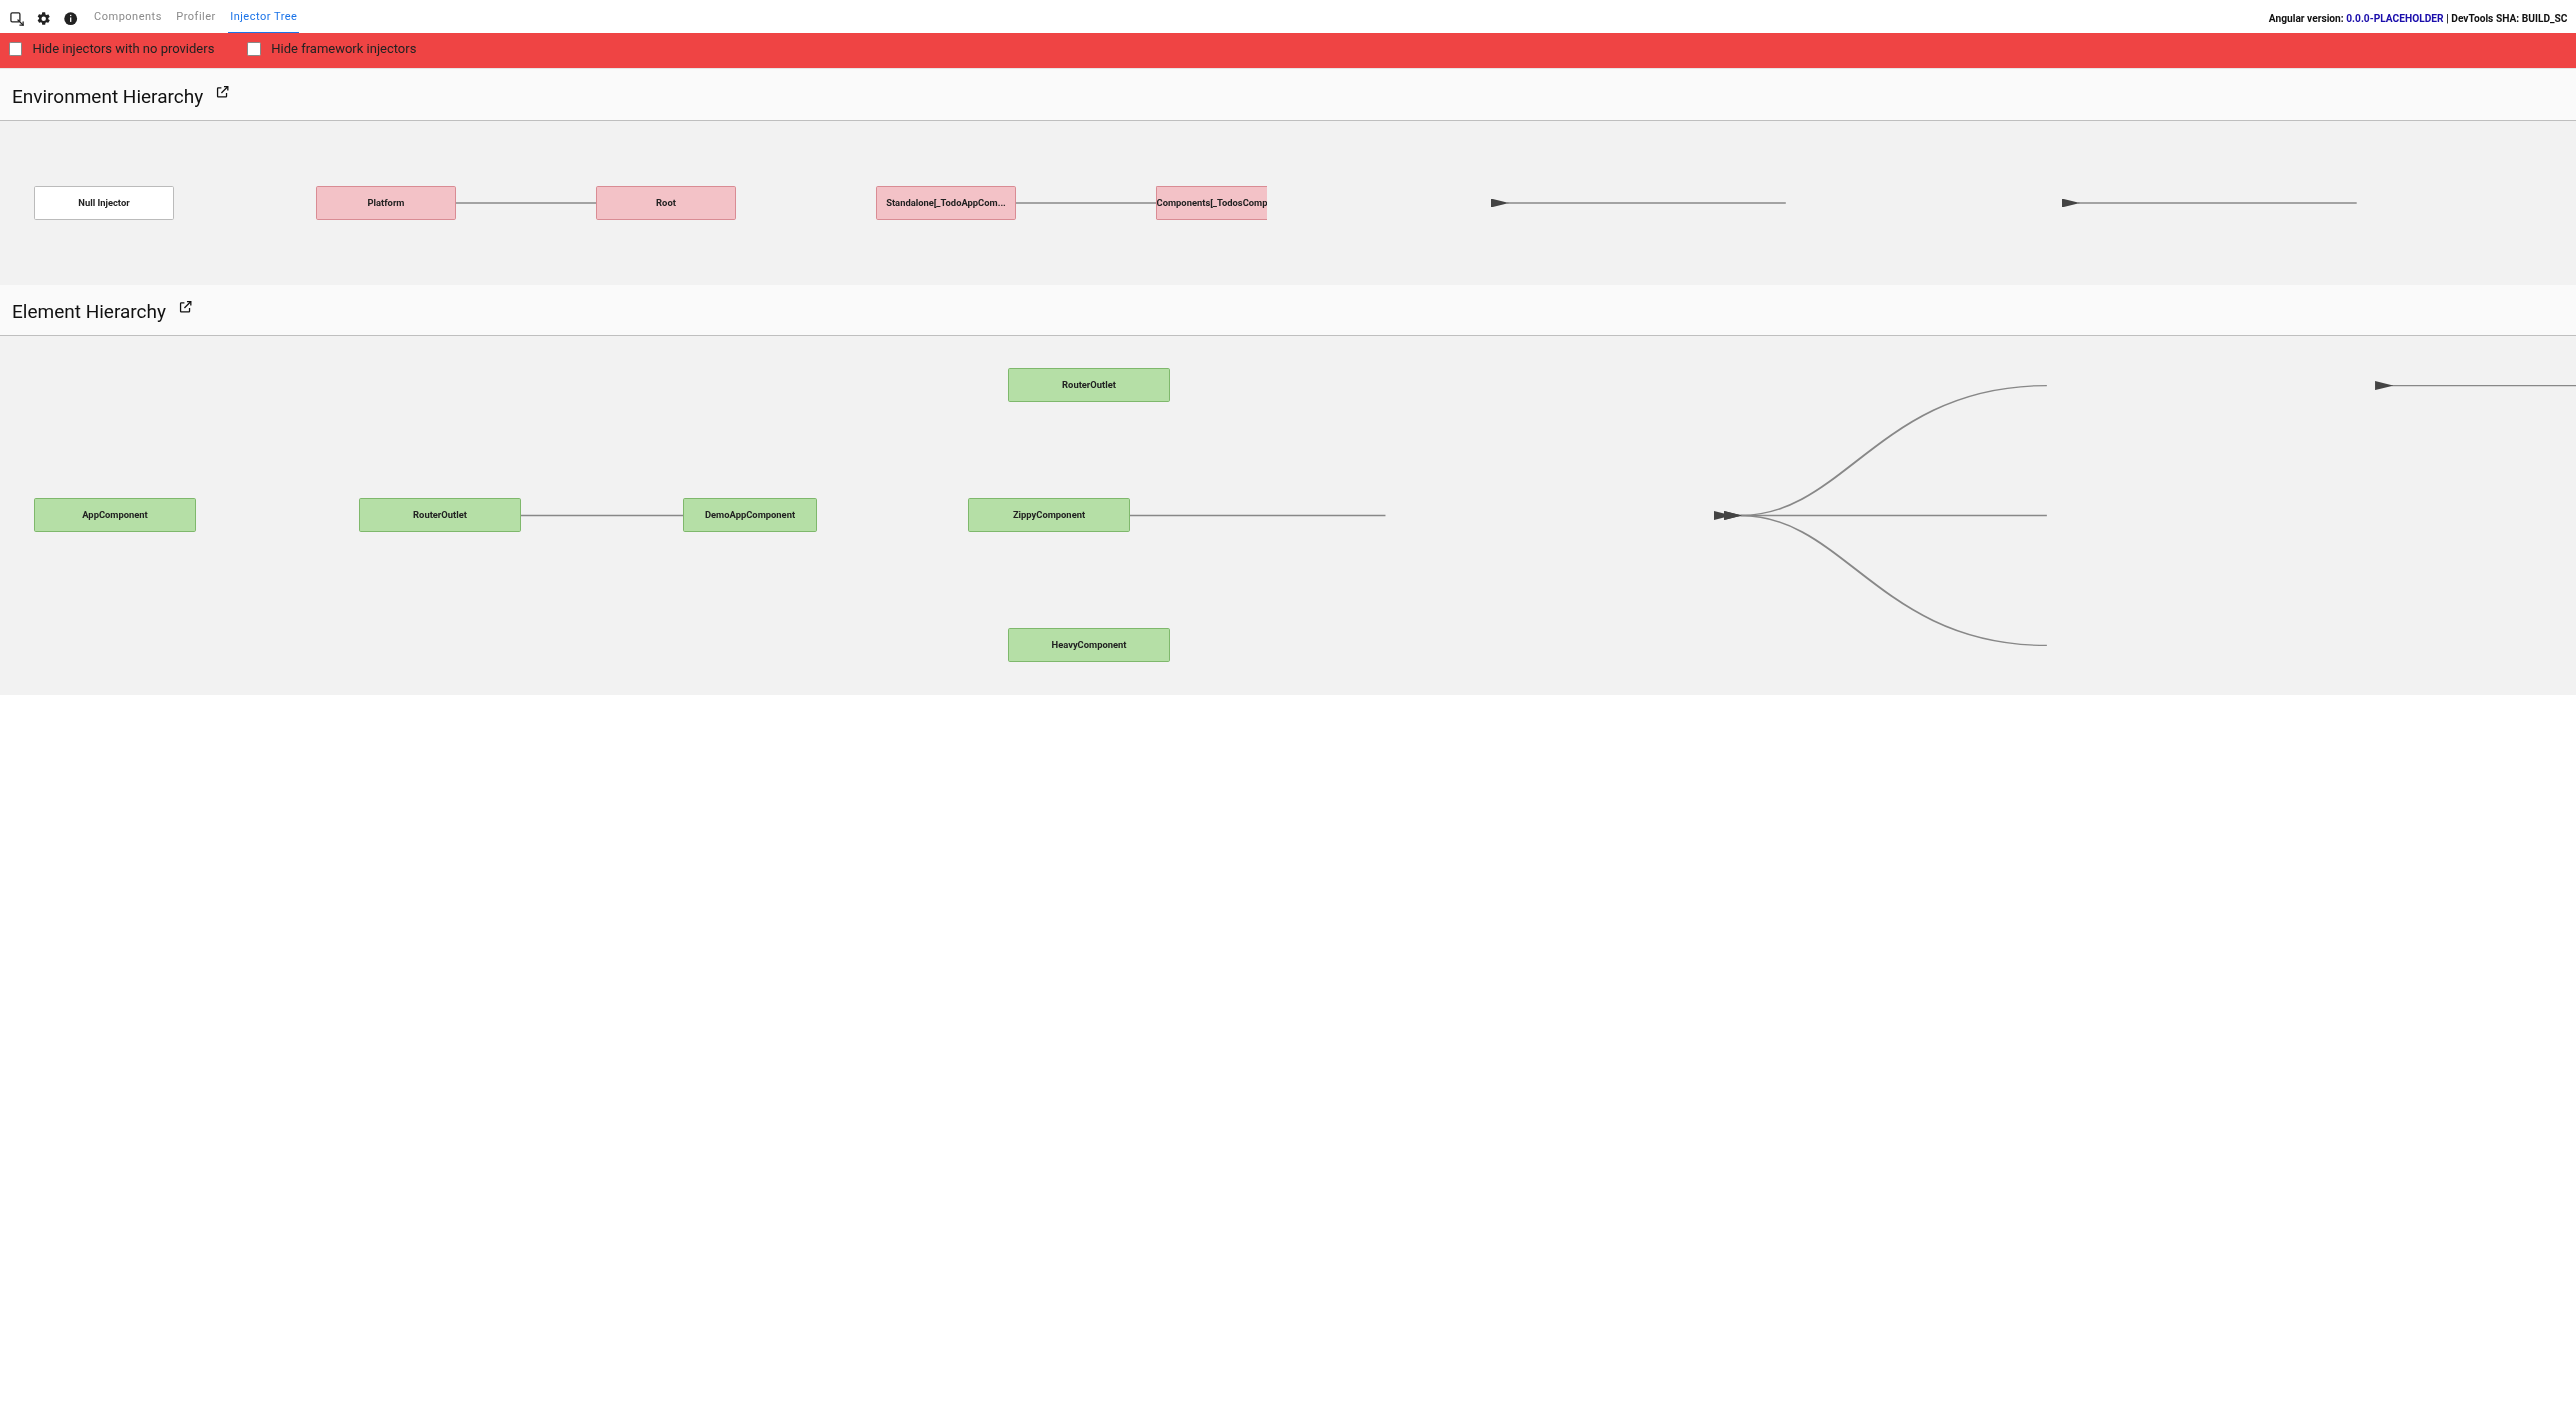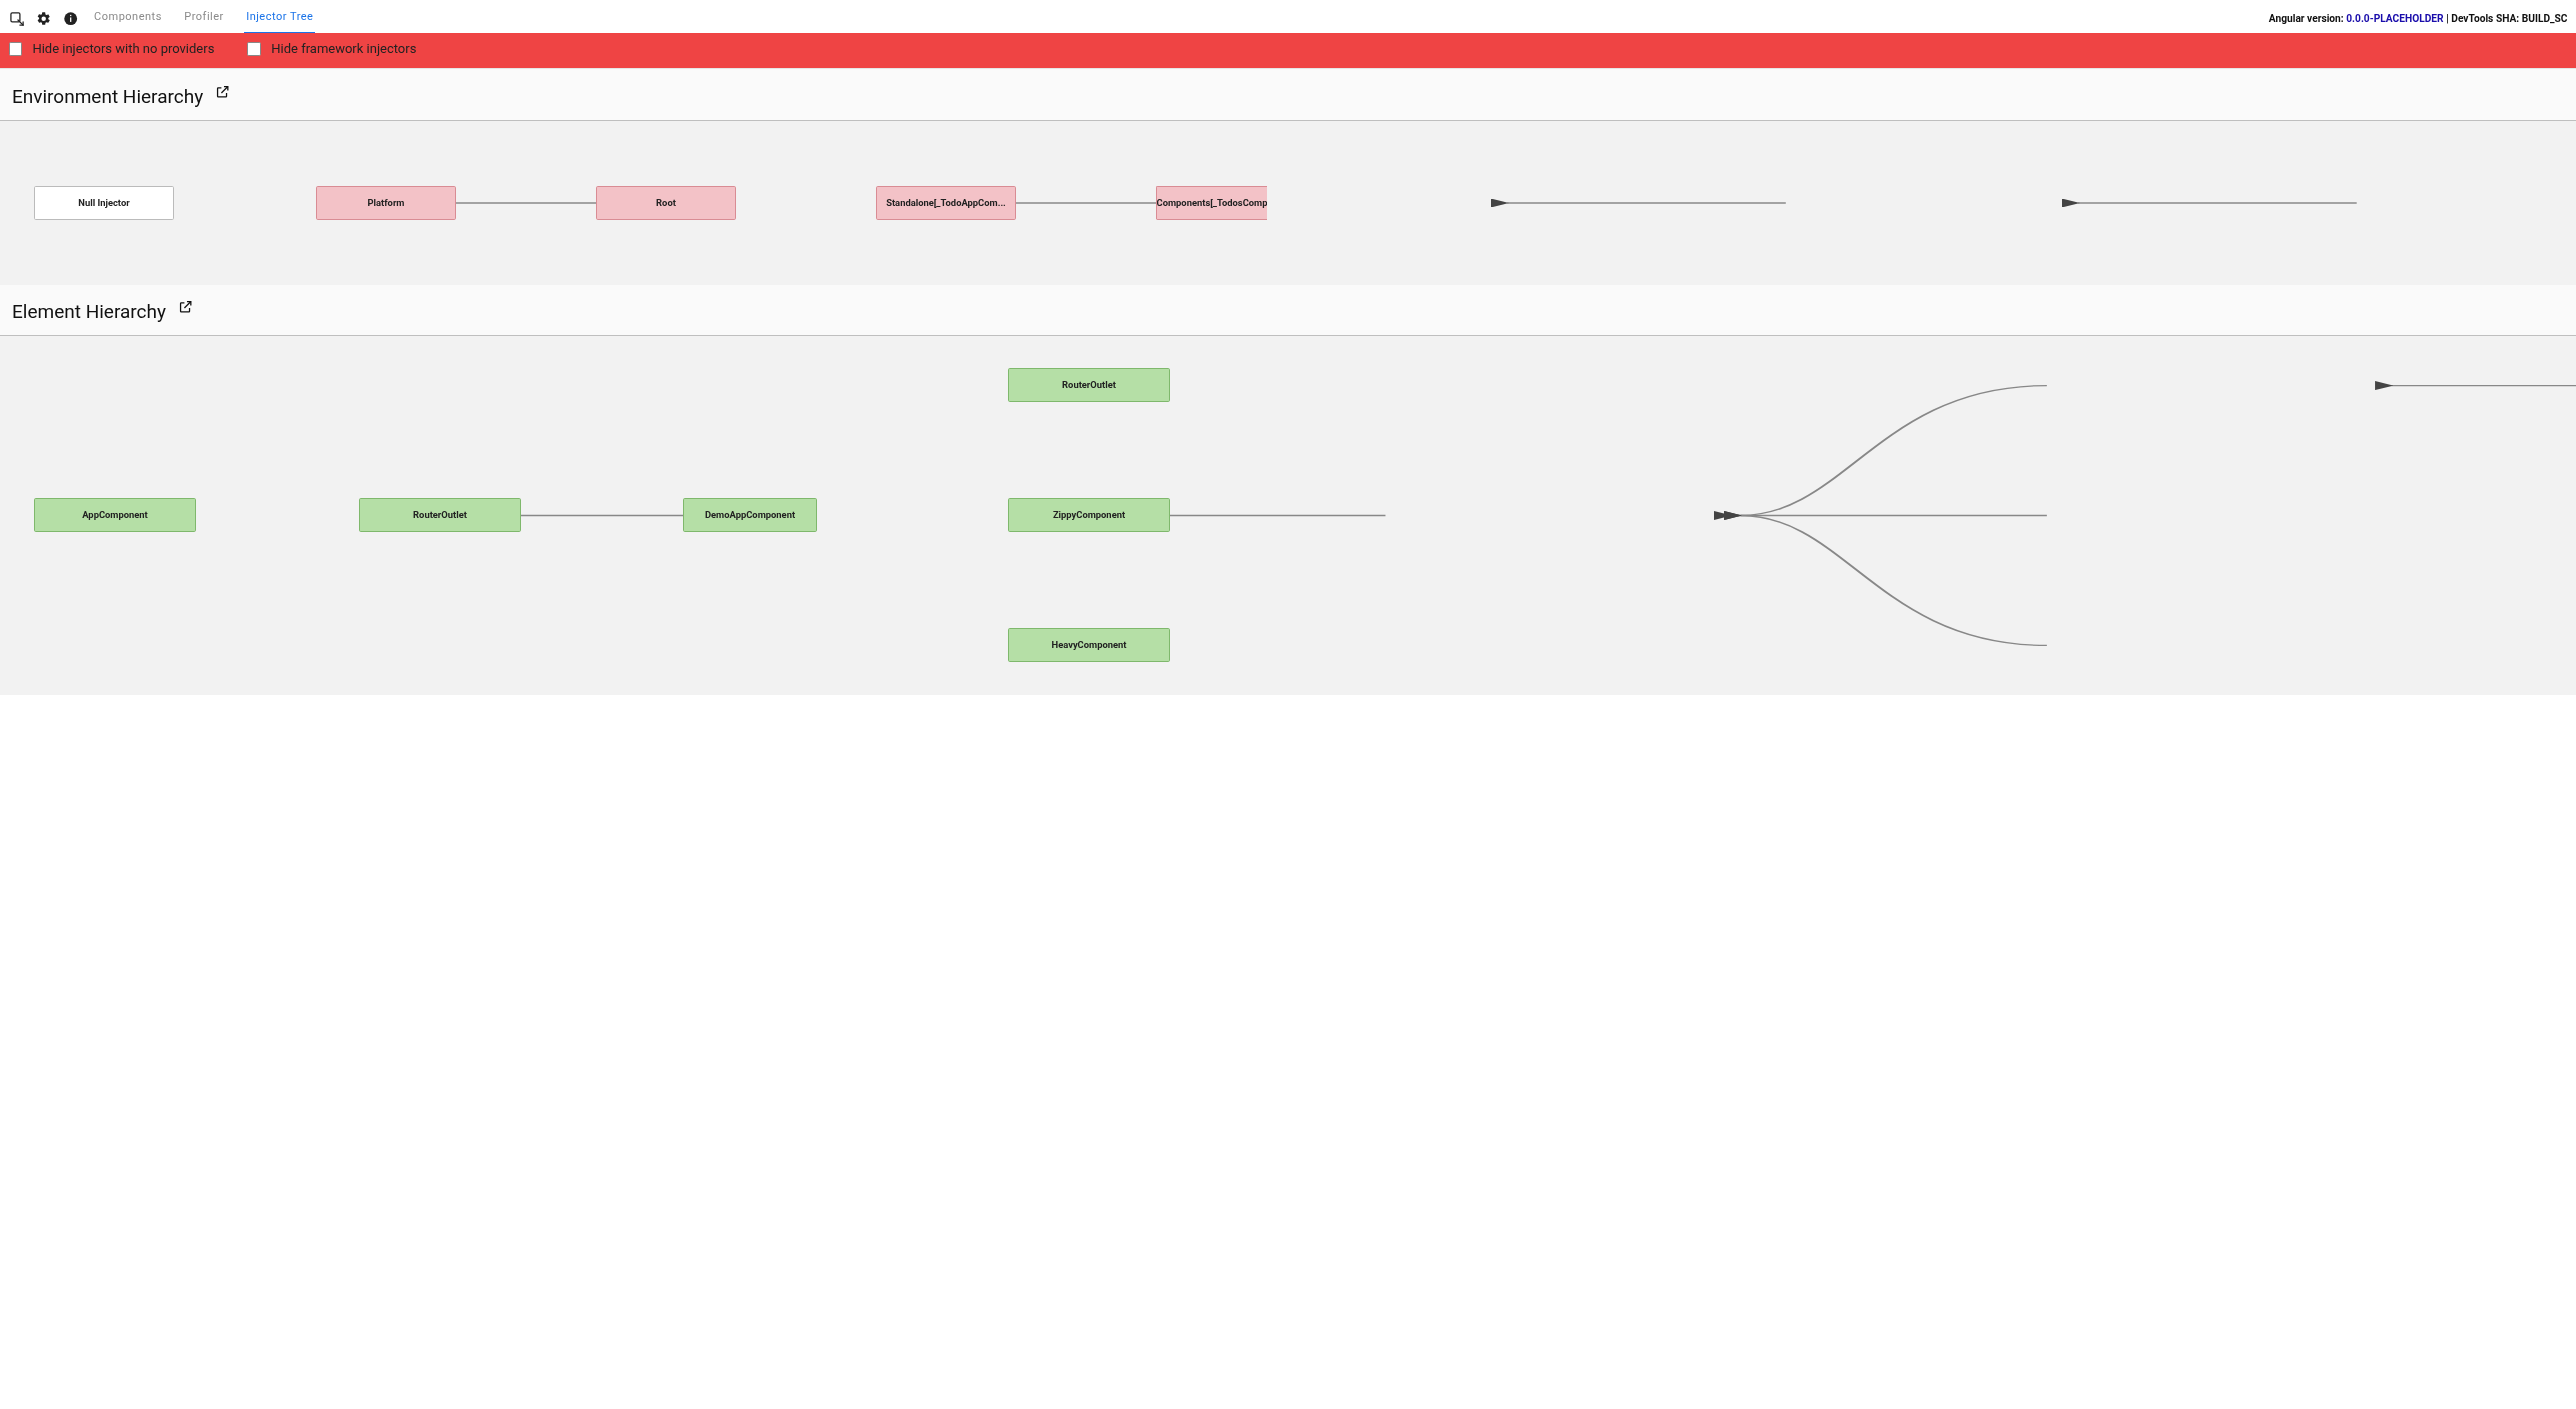--- a/index.html
+++ b/index.html
@@ -22,21 +22,21 @@
   .toolbar-icons {
     display: flex;
     align-items: center;
     gap: 12px;
     margin-right: 13.7px;
   }
   .toolbar-icon { width: 15.4px; height: 15.4px; display:flex; align-items:center; justify-content:center; cursor:pointer; color:#222; }
   .tabs {
     display: flex;
     align-items: flex-end;
-    gap: 19px;
+    gap: 11px;
     flex: 0 0 auto;
     letter-spacing: 0.5px;
   }
   .tab {
     font-size: 11px;
     color: #8a8a8a;
     padding: 5.1px 1.7px 8.5px 1.7px;
     cursor: pointer;
     border-bottom: 1.7px solid transparent;
   }
@@ -235,18 +235,18 @@
 
     <path d="M1176 58  C 1080 58 , 1060 210 , 1000 210" fill="none" stroke="#888" stroke-width="1.5" marker-end="url(#arrowL2)"></path>
     <path d="M1176 362 C 1080 362, 1060 210 , 1000 210" fill="none" stroke="#888" stroke-width="1.5" marker-end="url(#arrowL2)"></path>
 
     <line x1="1480" y1="58" x2="1374" y2="58" stroke="#888" stroke-width="1.5" marker-end="url(#arrowL2)"></line>
   </svg>
 
   <div class="node green" style="left:34px;  top:162px; width:162px;">AppComponent</div>
   <div class="node green" style="left:359px; top:162px; width:162px;">RouterOutlet</div>
   <div class="node green" style="left:683px; top:162px; width:134px;">DemoAppComponent</div>
-  <div class="node green" style="left:1008px;top:162px; width:162px;">ZippyComponent</div>
+  <div class="node green" style="left:968px;top:162px; width:162px;">ZippyComponent</div>
 
   <div class="node green" style="left:1008px;top:32px;  width:162px;">RouterOutlet</div>
   <div class="node green" style="left:1008px;top:292px; width:162px;">HeavyComponent</div>
 </div>
 
 
 </body></html>

